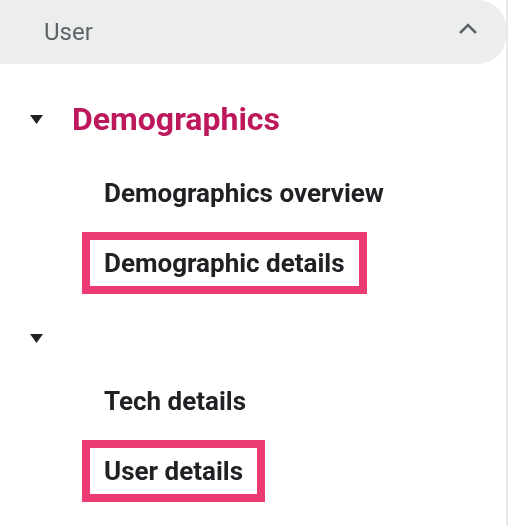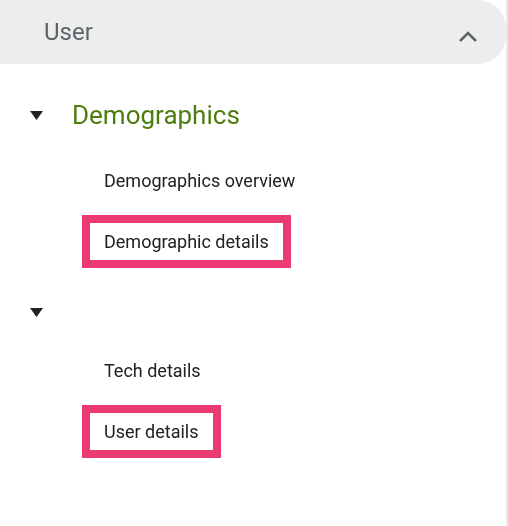--- a/index.html
+++ b/index.html
@@ -12,21 +12,21 @@
       font-family: 'Google Sans', Roboto, Arial, sans-serif;
       background: #ffffff;
       width: 508px;
       height: 526px;
       position: relative;
       border-right: 2px solid #e8eaed;
     }
     
     .section-header {
       display: flex;
-      align-items: flex-end;
+      align-items: flex-start;
       justify-content: space-between;
       background: #eceeee;
       padding: 18px 28px 18px 44px;
       border-radius: 0 28px 28px 0;
       margin-bottom: 24px;
       cursor: pointer;
     }
     
     .section-header-label {
       font-size: 24px;
@@ -62,34 +62,34 @@
       justify-content: center;
       margin-right: 28px;
     }
     
     .caret-icon svg {
       width: 13px;
       height: 9px;
     }
     
     .tree-item-label {
-      font-size: 26px;
-      color: #4d7c0f;
-      font-weight: 400;
+      font-size: 32px;
+      color: #be185d;
+      font-weight: 700;
     }
     
     .sub-item {
       padding: 14px 0 14px 104px;
       cursor: pointer;
     }
     
     .sub-item-label {
-      font-size: 18px;
+      font-size: 26px;
       color: #202124;
-      font-weight: 400;
+      font-weight: 700;
       display: inline-block;
     }
     
     .highlighted {
       border: 8px solid #ec3a72;
       padding: 8px 14px;
       margin-left: -22px;
       margin-top: -4px;
       margin-bottom: -4px;
       text-align: right;

